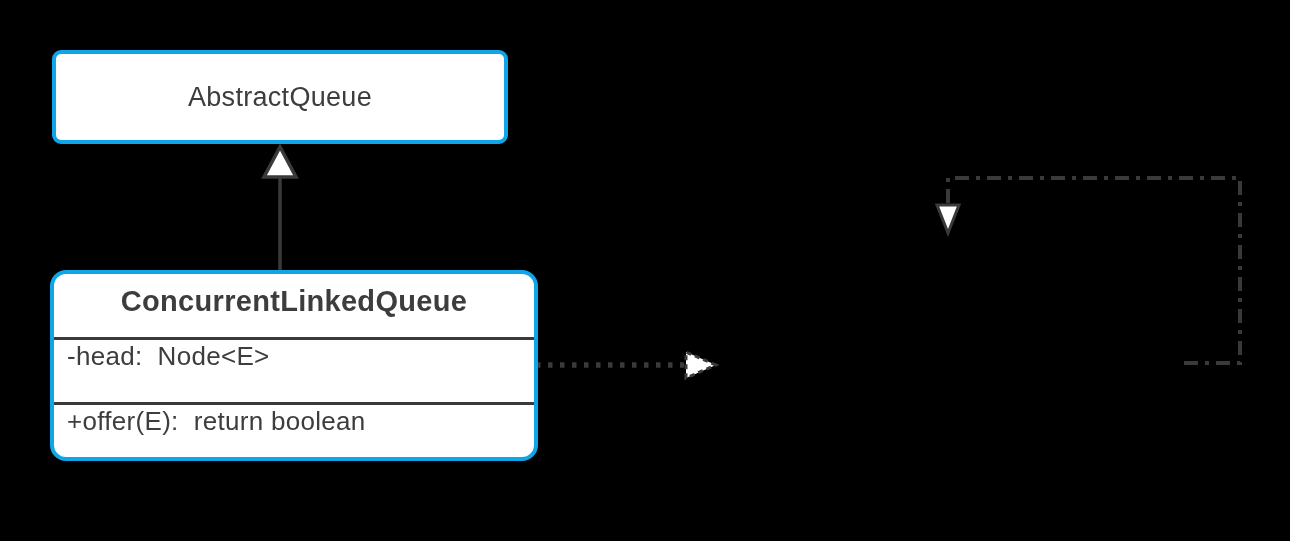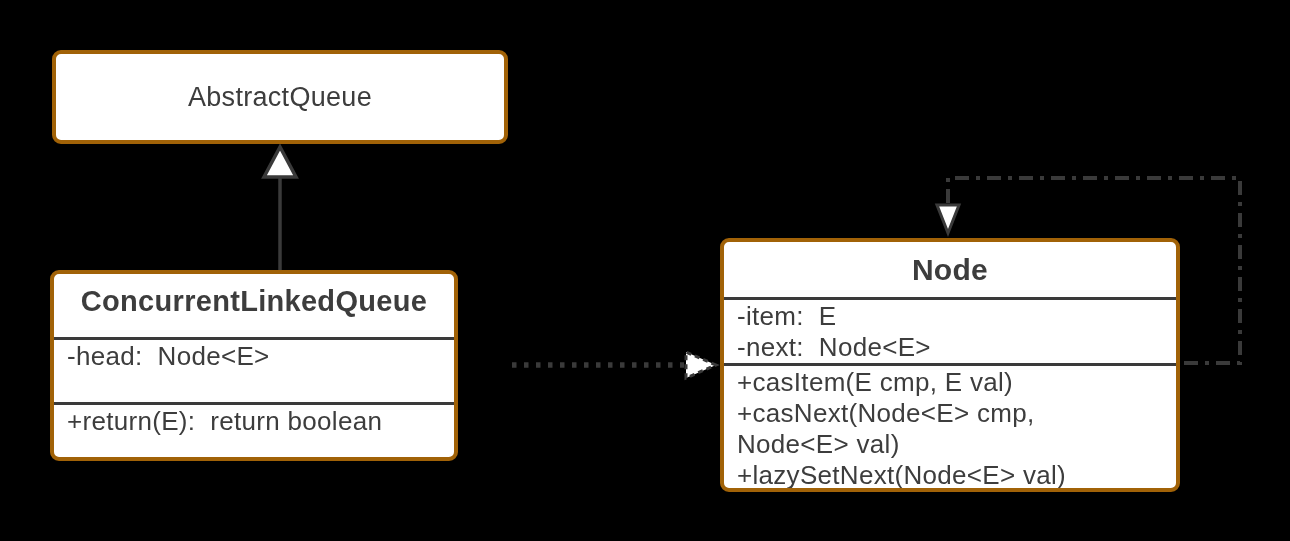--- a/index.html
+++ b/index.html
@@ -13,28 +13,28 @@
     color: #3d3d3d;
   }
   .connectors {
     position: absolute;
     left: 0; top: 0;
     width: 1290px; height: 541px;
   }
   .uml-box {
     position: absolute;
     background: #ffffff;
-    border: 4px solid #a16207;
+    border: 4px solid #0ea5e9;
     border-radius: 9px;
     box-sizing: border-box;
     display: flex;
     flex-direction: column;
   }
   #box-abstract-queue { left: 52px; top: 50px; width: 456px; height: 94px; }
-  #box-clq           { left: 50px; top: 270px; width: 408px; height: 191px; }
+  #box-clq           { left: 50px; top: 270px; width: 488px; height: 191px; border-radius: 16px; }
   #box-node          { left: 720px; top: 238px; width: 460px; height: 254px; }
 
   .uml-title {
     display: flex;
     align-items: center;
     justify-content: center;
     font-size: 27px;
     letter-spacing: 0.3px;
   }
   #box-abstract-queue .uml-title { flex: 1; }
@@ -85,31 +85,18 @@
   <div class="uml-box" id="box-abstract-queue">
     <div class="uml-title">AbstractQueue</div>
   </div>
 
   <div class="uml-box" id="box-clq">
     <div class="uml-title">ConcurrentLinkedQueue</div>
     <div class="compartment fields">
       <div class="uml-line">-head:  Node&lt;E&gt;</div>
     </div>
     <div class="compartment methods">
-      <div class="uml-line">+return(E):  return boolean</div>
+      <div class="uml-line">+offer(E):  return boolean</div>
     </div>
   </div>
 
-  <div class="uml-box" id="box-node">
-    <div class="uml-title">Node</div>
-    <div class="compartment fields">
-      <div class="uml-line">-item:  E</div>
-      <div class="uml-line">-next:  Node&lt;E&gt;</div>
-    </div>
-    <div class="compartment methods">
-      <div class="uml-line">+casItem(E cmp, E val)</div>
-      <div class="uml-line">+casNext(Node&lt;E&gt; cmp,</div>
-      <div class="uml-line">Node&lt;E&gt; val)</div>
-      <div class="uml-line">+lazySetNext(Node&lt;E&gt; val)</div>
-    </div>
-  </div>
 
 </div>
 
 </body></html>

